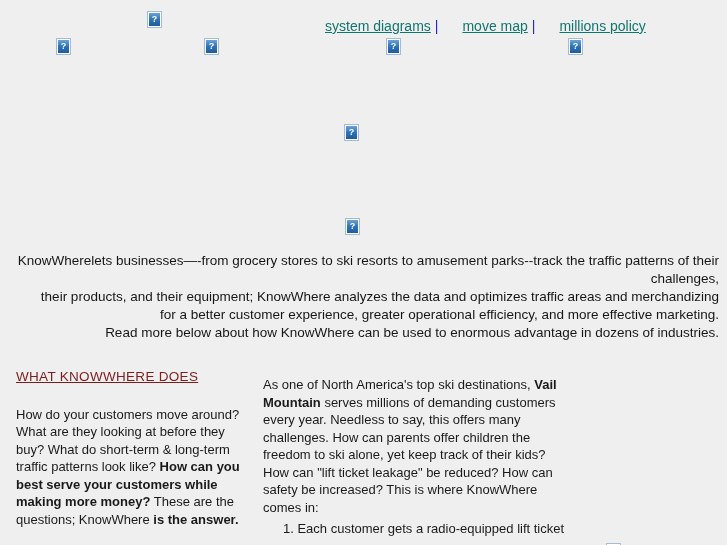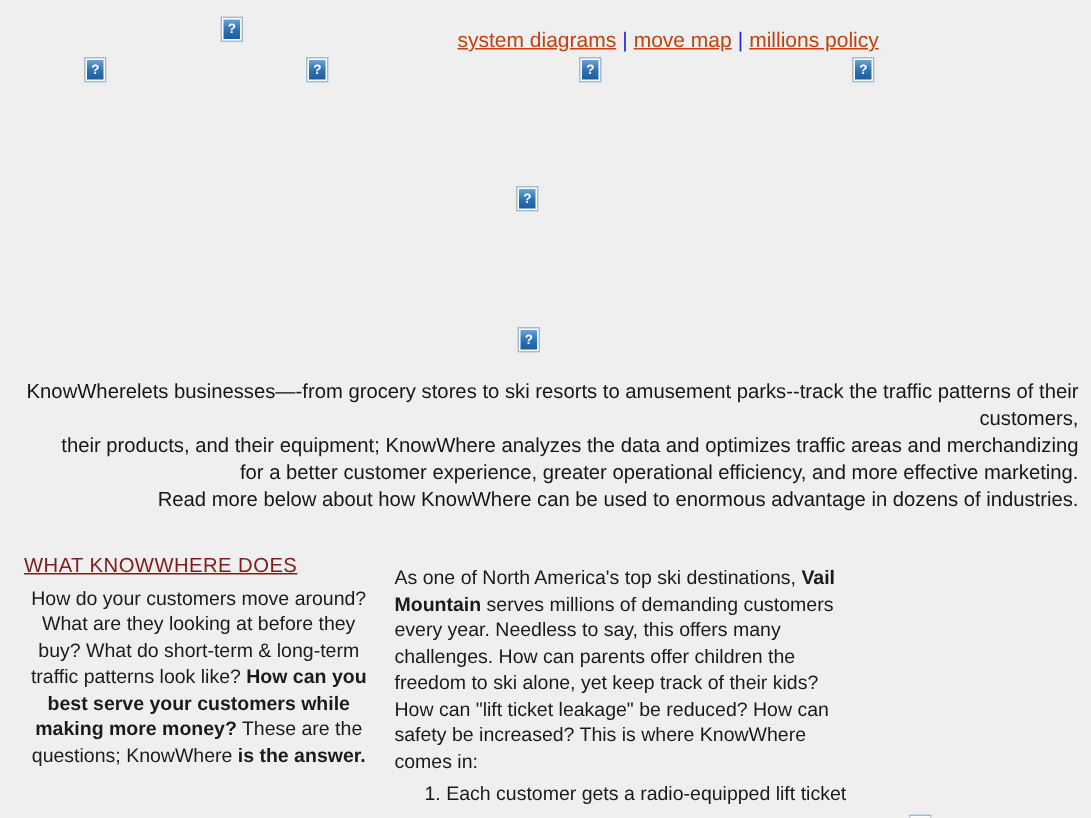--- a/index.html
+++ b/index.html
@@ -41,23 +41,24 @@
   
   .nav {
     position: absolute;
     left: 305px;
     top: 18px;
     font-size: 14px;
     white-space: nowrap;
     color: #2626cf;
   }
   .nav a {
-    color: #c2410c;
+    color: #0f766e;
     text-decoration: underline;
     cursor: pointer;
+    margin-left: 20px;
   }
   .nav .sep {
     text-decoration: none;
     margin: 0 4px;
   }
 
   
   .intro {
     position: absolute;
     top: 252px;
@@ -80,21 +81,21 @@
   .col-left  { left: 16px;  width: 233px; }
   .col-right { left: 263px; width: 294px; }
   .col-heading {
     font-size: 13.5px;
     font-weight: normal;
     text-decoration: underline;
     margin: 0;
     letter-spacing: 0.3px;
     color: #7f1d1d;
   }
-  .col-left .body-para  { margin-top: 4px; text-align: center; }
+  .col-left .body-para  { margin-top: 20px; }
   .col-right .body-para { margin-top: 8px; }
   .body-para b { font-weight: bold; }
   .list-fragment {
     margin-top: 4px;
     padding-left: 20px;
     white-space: nowrap;
   }
 </style>
 </head>
 <body>
@@ -124,21 +125,21 @@
 
   <span class="bimg" style="left:344px; top:124px;">
     <span class="bimg-inner">?</span>
   </span>
   <span class="bimg" style="left:345px; top:218px;">
     <span class="bimg-inner">?</span>
   </span>
 
   <div class="intro">
     <div class="intro-line">KnowWherelets businesses—-from grocery stores to ski resorts to amusement parks--track the traffic patterns of their</div>
-    <div class="intro-line">customers,</div>
+    <div class="intro-line">challenges,</div>
     <div class="intro-line">their products, and their equipment; KnowWhere analyzes the data and optimizes traffic areas and merchandizing</div>
     <div class="intro-line">for a better customer experience, greater operational efficiency, and more effective marketing.</div>
     <div class="intro-line">Read more below about how KnowWhere can be used to enormous advantage in dozens of industries.</div>
   </div>
 
   <div class="col col-left">
     <h3 class="col-heading">WHAT KNOWWHERE DOES</h3>
     <div class="body-para">
       <span>How do your customers move around? What are they looking at before they buy? What do short-term &amp; long-term traffic patterns look like? </span><b>How can you best serve your customers while making more money?</b><span> These are the questions; KnowWhere </span><b>is the answer.</b>
     </div>

